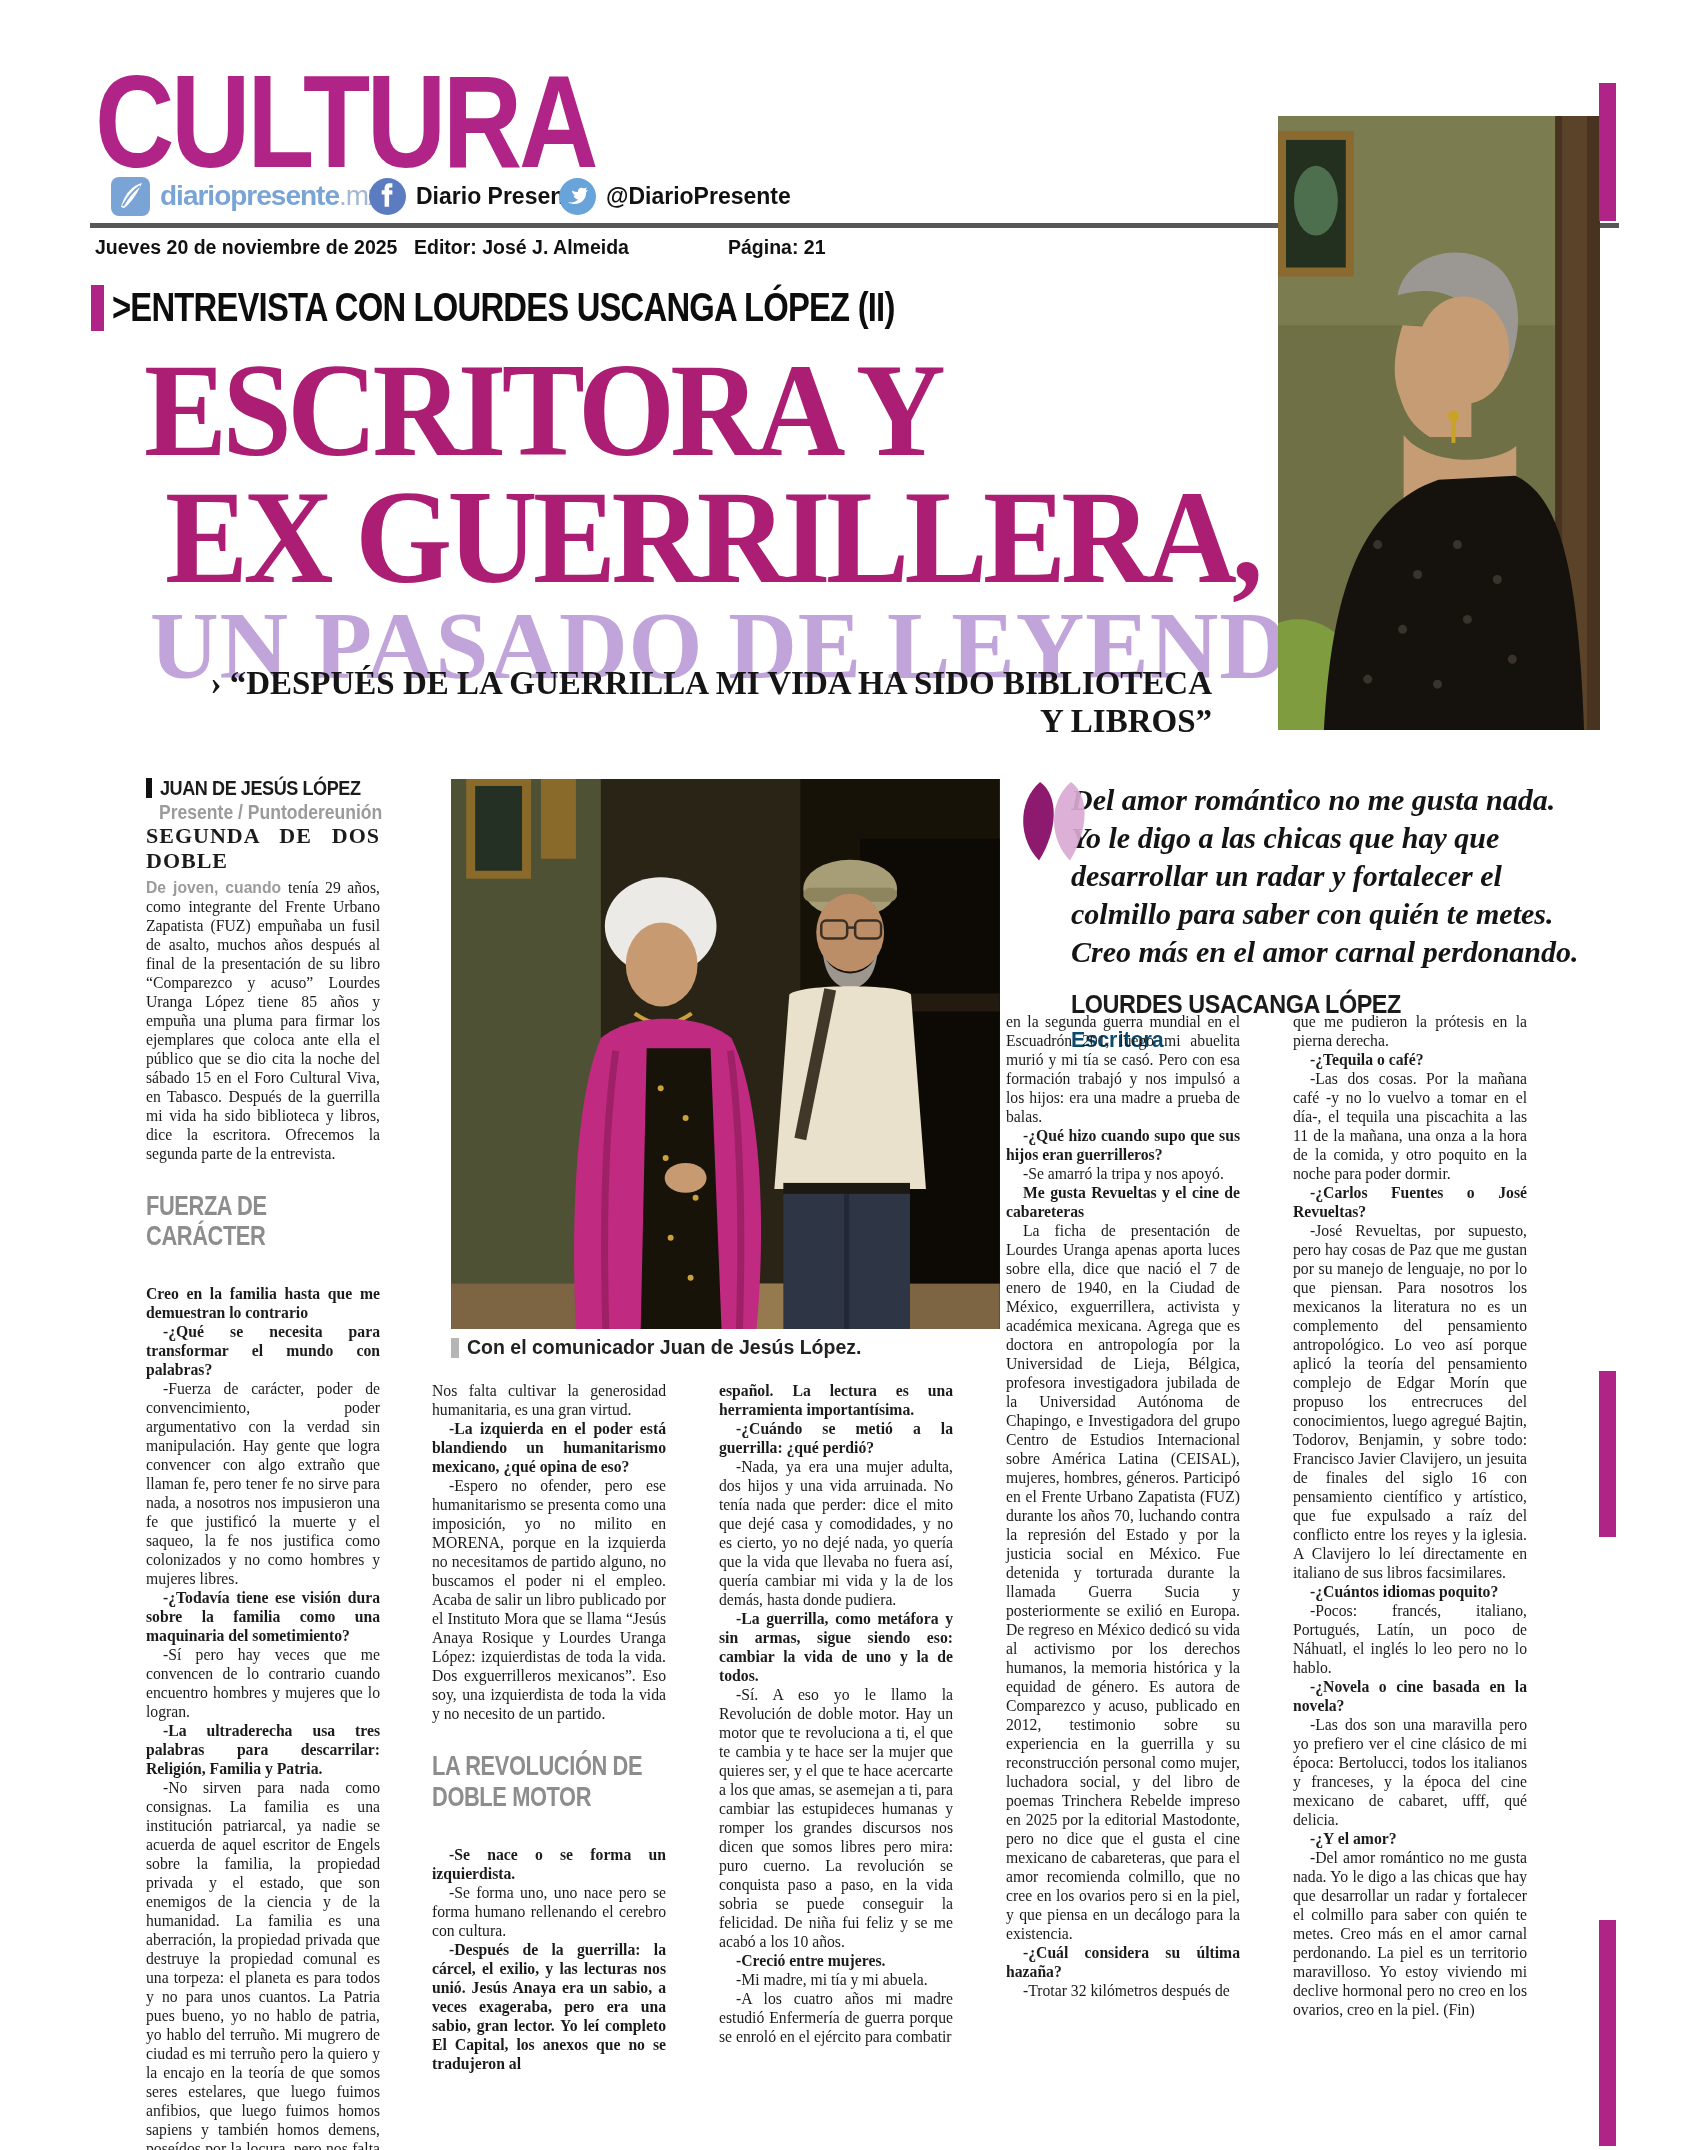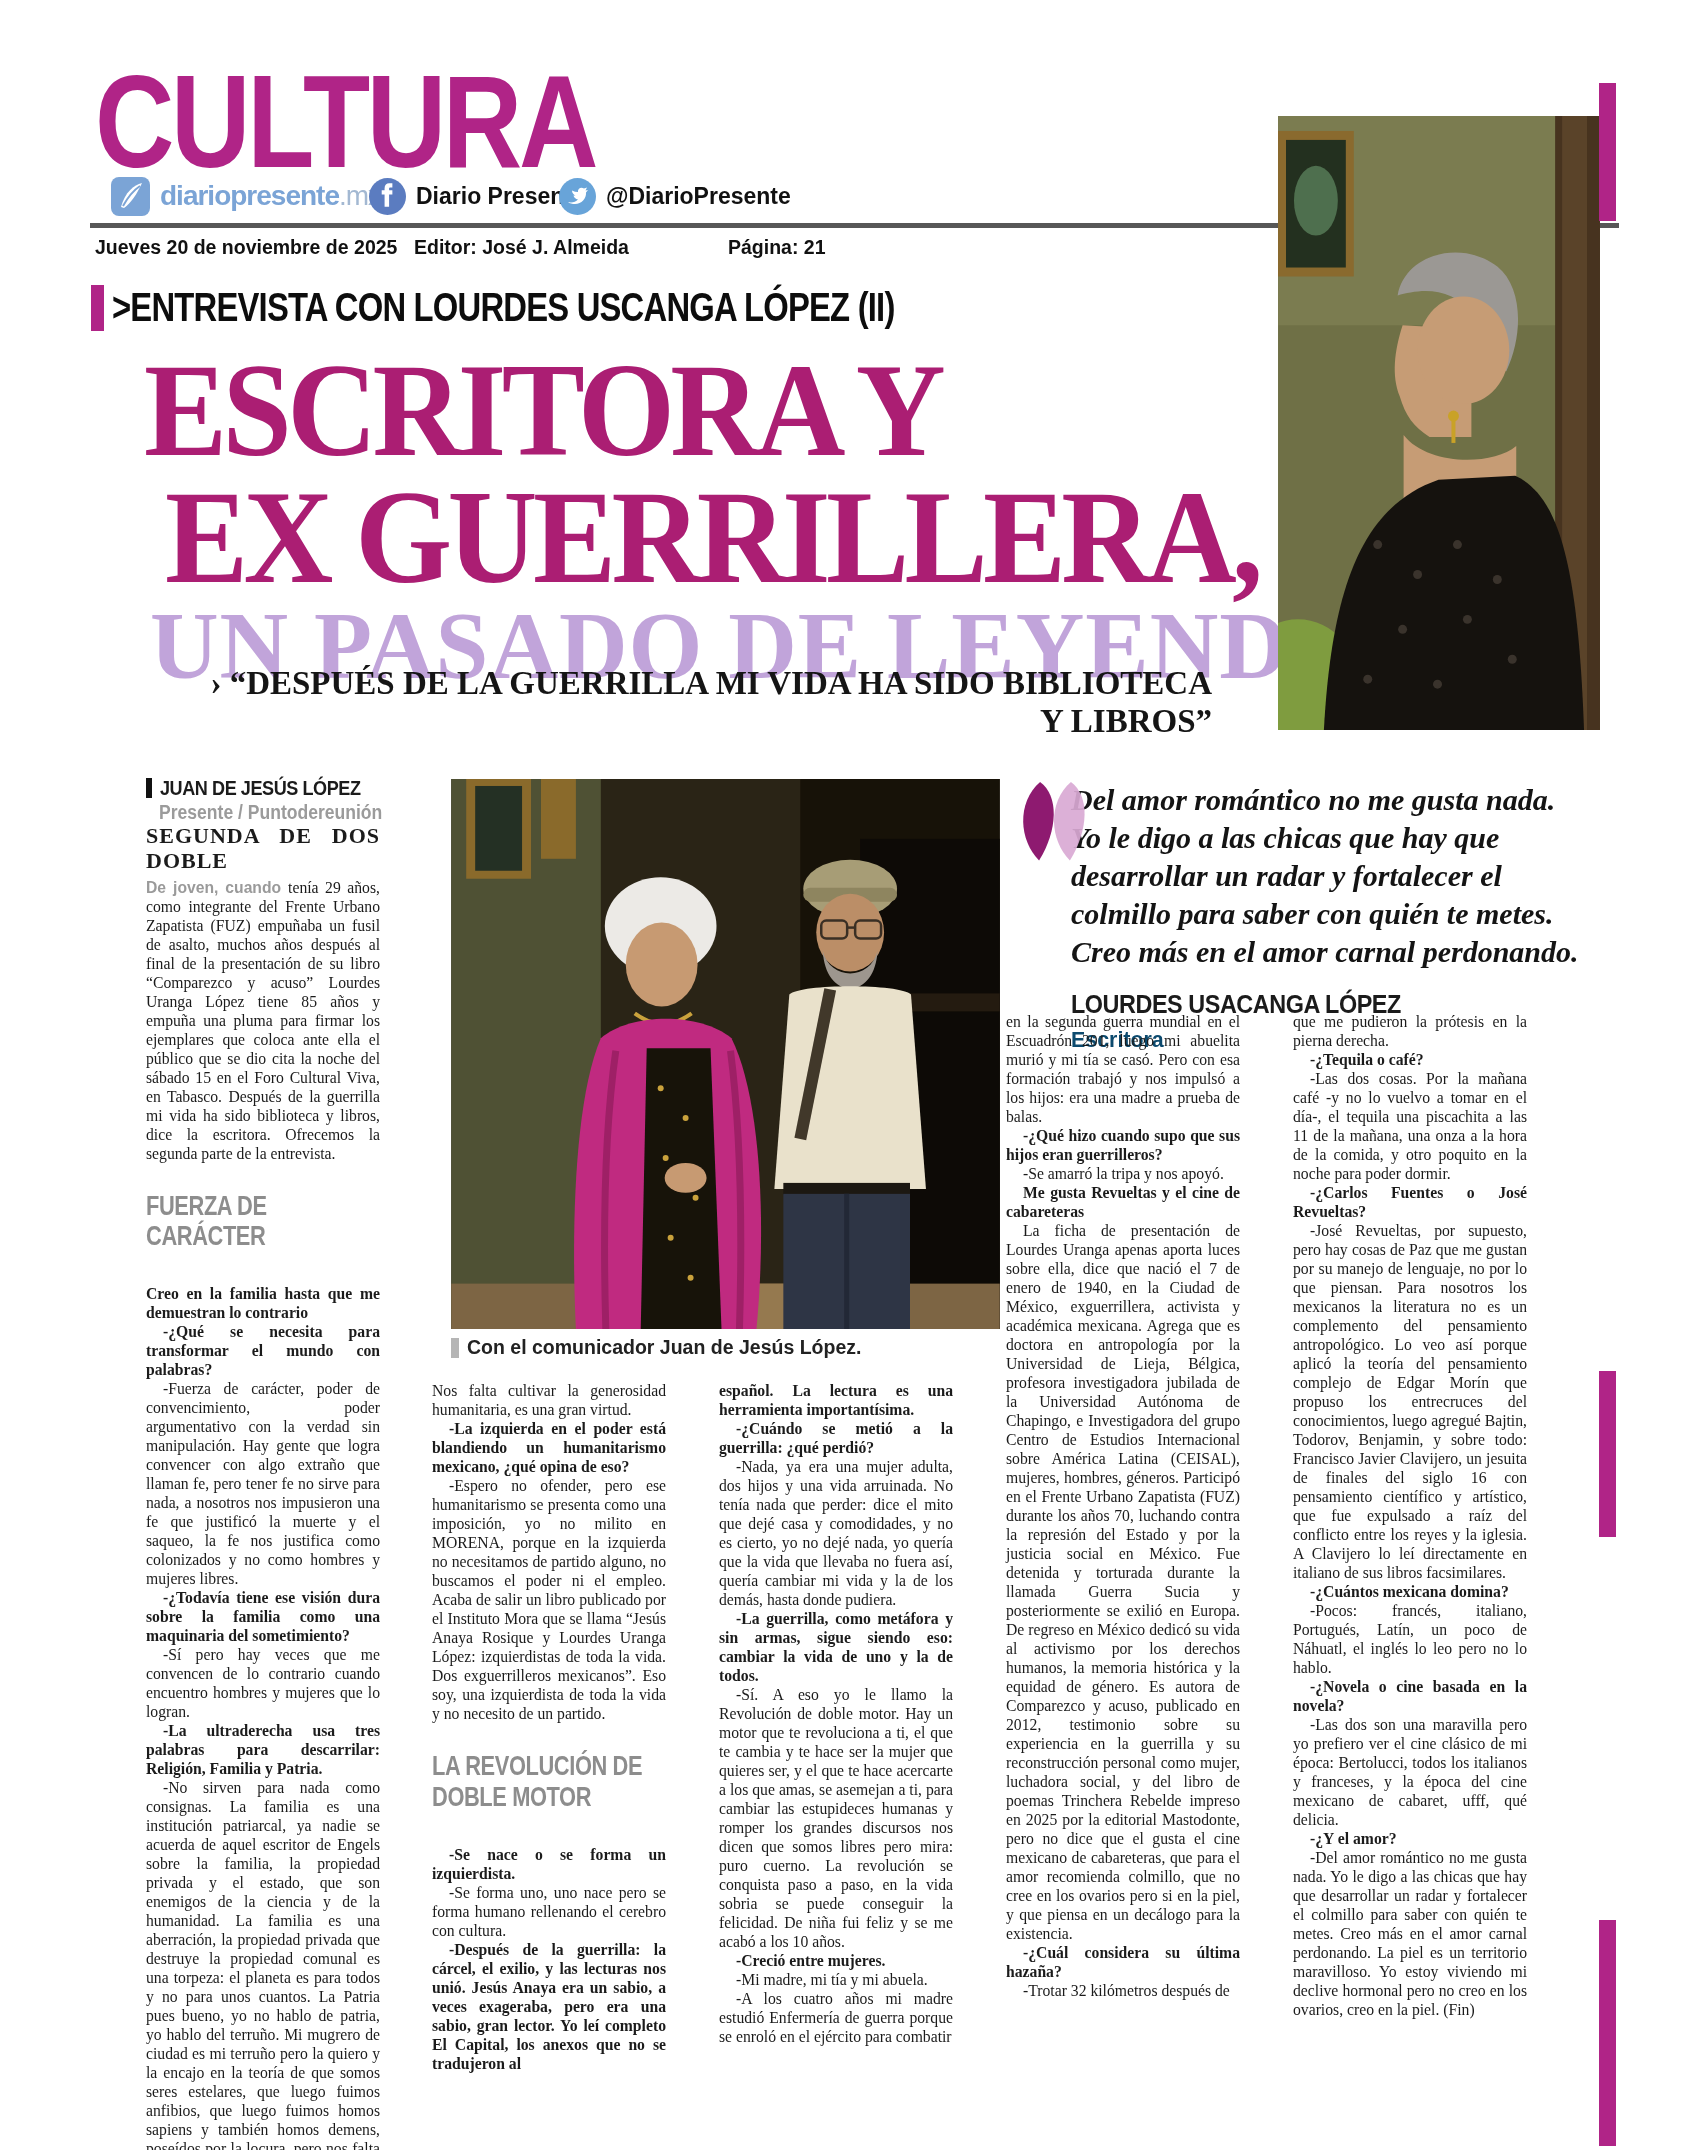--- a/index.html
+++ b/index.html
@@ -270,21 +270,21 @@
       <p class="blk p">La ficha de presentación de Lourdes Uranga apenas aporta luces sobre ella, dice que nació el 7 de enero de 1940, en la Ciudad de México, exguerrillera, activista y académica mexicana. Agrega que es doctora en antropología por la Universidad de Lieja, Bélgica, profesora investigadora jubilada de la Universidad Autónoma de Chapingo, e Investigadora del grupo Centro de Estudios Internacional sobre América Latina (CEISAL), mujeres, hombres, géneros. Participó en el Frente Urbano Zapatista (FUZ) durante los años 70, luchando contra la represión del Estado y por la justicia social en México. Fue detenida y torturada durante la llamada Guerra Sucia y posteriormente se exilió en Europa. De regreso en México dedicó su vida al activismo por los derechos humanos, la memoria histórica y la equidad de género. Es autora de Comparezco y acuso, publicado en 2012, testimonio sobre su experiencia en la guerrilla y su reconstrucción personal como mujer, luchadora social, y del libro de poemas Trinchera Rebelde impreso en 2025 por la editorial Mastodonte, pero no dice que el gusta el cine mexicano de cabareteras, que para el amor recomienda colmillo, que no cree en los ovarios pero si en la piel, y que piensa en un decálogo para la existencia.</p>
       <p class="blk bold">-¿Cuál considera su última hazaña?</p>
       <p class="blk p">-Trotar 32 kilómetros después de</p>
     </div>
   <div class="abs col" id="col5">
       <p class="blk pc">que me pudieron la prótesis en la pierna derecha.</p>
       <p class="blk bold">-¿Tequila o café?</p>
       <p class="blk p">-Las dos cosas. Por la mañana café -y no lo vuelvo a tomar en el día-, el tequila una piscachita a las 11 de la mañana, una onza a la hora de la comida, y otro poquito en la noche para poder dormir.</p>
       <p class="blk bold">-¿Carlos Fuentes o José Revueltas?</p>
       <p class="blk p">-José Revueltas, por supuesto, pero hay cosas de Paz que me gustan por su manejo de lenguaje, no por lo que piensan. Para nosotros los mexicanos la literatura no es un complemento del pensamiento antropológico. Lo veo así porque aplicó la teoría del pensamiento complejo de Edgar Morín que propuso los entrecruces del conocimientos, luego agregué Bajtin, Todorov, Benjamin, y sobre todo: Francisco Javier Clavijero, un jesuita de finales del siglo 16 con pensamiento científico y artístico, que fue expulsado a raíz del conflicto entre los reyes y la iglesia. A Clavijero lo leí directamente en italiano de sus libros facsimilares.</p>
-      <p class="blk bold">-¿Cuántos mexicana domina?</p>
+      <p class="blk bold">-¿Cuántos idiomas poquito?</p>
       <p class="blk p">-Pocos: francés, italiano, Portugués, Latín, un poco de Náhuatl, el inglés lo leo pero no lo hablo.</p>
       <p class="blk bold">-¿Novela o cine basada en la novela?</p>
       <p class="blk p">-Las dos son una maravilla pero yo prefiero ver el cine clásico de mi época: Bertolucci, todos los italianos y franceses, y la época del cine mexicano de cabaret, ufff, qué delicia.</p>
       <p class="blk bold">-¿Y el amor?</p>
       <p class="blk p">-Del amor romántico no me gusta nada. Yo le digo a las chicas que hay que desarrollar un radar y fortalecer el colmillo para saber con quién te metes. Creo más en el amor carnal perdonando. La piel es un territorio maravilloso. Yo estoy viviendo mi declive hormonal pero no creo en los ovarios, creo en la piel. (Fin)</p>
     </div>
 
   <div class="abs strip" id="strip1"></div>
   <div class="abs strip" id="strip2"></div>
   <div class="abs strip" id="strip3"></div>

